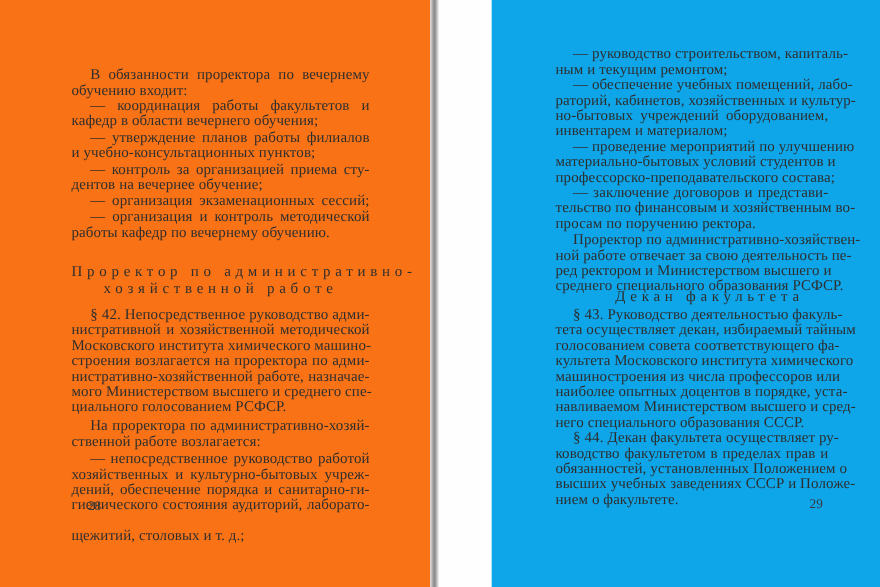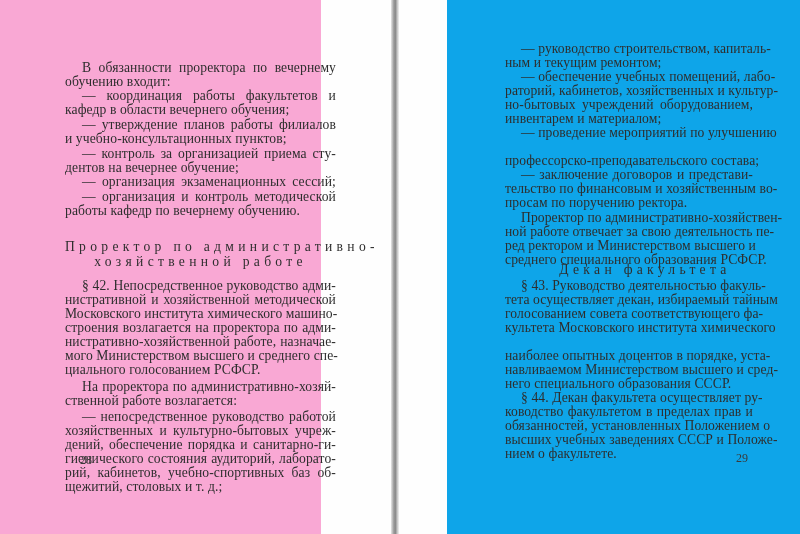--- a/index.html
+++ b/index.html
@@ -4,21 +4,21 @@
 <style>
   html, body { margin: 0; padding: 0; }
   body {
     width: 800px; height: 534px; position: relative; overflow: hidden;
     background: #ffffff;
     font-family: "Liberation Serif", "DejaVu Serif", serif;
     color: #2e2e2e;
   }
   .spread { position: absolute; left: 0; top: 0; width: 800px; height: 534px; background: #fefefe; }
   .page { position: absolute; top: 0; height: 534px; }
-  .page-left { left: 0; width: 321px; background: #f9a8d4; }
+  .page-left { left: 0; width: 395px; background: #f97316; }
   .page-right { left: 399px; width: 397px; background: #0ea5e9; margin-left: 48px; }
   .gutter {
     position: absolute; left: 391px; top: 0; width: 8px; height: 534px;
     background: linear-gradient(to right, #e6e6e6 0%, #9b9b9b 35%, #8a8a8a 55%, #c8c8c8 80%, #f2f2f2 100%);
   }
   .line {
     position: absolute; white-space: nowrap;
     font-size: 13.6px; line-height: 14px; letter-spacing: 0.1px;
     text-align: justify; text-align-last: justify;
   }
@@ -56,51 +56,52 @@
     <div class="line" style="left:65px;top:321px;width:271px">строения возлагается на проректора по адми-</div>
     <div class="line" style="left:65px;top:335px;width:271px">нистративно-хозяйственной работе, назначае-</div>
     <div class="line" style="left:65px;top:349px;width:271px">мого Министерством высшего и среднего спе-</div>
     <div class="line last" style="left:65px;top:363px;width:271px">циального голосованием РСФСР.</div>
     <div class="line" style="left:82px;top:380px;width:254px">На проректора по административно-хозяй-</div>
     <div class="line last" style="left:65px;top:394px;width:271px">ственной работе возлагается:</div>
     <div class="line" style="left:82px;top:410px;width:254px">— непосредственное руководство работой</div>
     <div class="line" style="left:65px;top:424px;width:271px">хозяйственных и культурно-бытовых учреж-</div>
     <div class="line" style="left:65px;top:438px;width:271px">дений, обеспечение порядка и санитарно-ги-</div>
     <div class="line" style="left:65px;top:452px;width:271px">гиенического состояния аудиторий, лаборато-</div>
-    <div class="line" style="left:65px;top:466px;width:271px">рий, кабинетов, учебно-спортивных баз об-</div>
     <div class="line last" style="left:65px;top:480px;width:271px">щежитий, столовых и т. д.;</div>
 
     <div class="folio" style="left:80px;top:454px">28</div>
   </div>
 
   <div class="gutter"></div>
 
   <div class="page page-right">
     <div class="line" style="left:74px;top:42px;width:232px">— руководство строительством, капиталь-</div>
     <div class="line last" style="left:58px;top:56px;width:248px">ным и текущим ремонтом;</div>
     <div class="line" style="left:74px;top:70px;width:232px">— обеспечение учебных помещений, лабо-</div>
     <div class="line" style="left:58px;top:84px;width:248px">раторий, кабинетов, хозяйственных и культур-</div>
     <div class="line" style="left:58px;top:98px;width:248px">но-бытовых учреждений оборудованием,</div>
     <div class="line last" style="left:58px;top:112px;width:248px">инвентарем и материалом;</div>
     <div class="line" style="left:74px;top:126px;width:232px">— проведение мероприятий по улучшению</div>
+    <div class="line" style="left:58px;top:140px;width:248px">материально-бытовых условий студентов и</div>
     <div class="line last" style="left:58px;top:154px;width:248px">профессорско-преподавательского состава;</div>
     <div class="line" style="left:74px;top:168px;width:232px">— заключение договоров и представи-</div>
     <div class="line" style="left:58px;top:182px;width:248px">тельство по финансовым и хозяйственным во-</div>
     <div class="line last" style="left:58px;top:196px;width:248px">просам по поручению ректора.</div>
     <div class="line" style="left:74px;top:211px;width:232px">Проректор по административно-хозяйствен-</div>
     <div class="line" style="left:58px;top:225px;width:248px">ной работе отвечает за свою деятельность пе-</div>
     <div class="line" style="left:58px;top:239px;width:248px">ред ректором и Министерством высшего и</div>
     <div class="line last" style="left:58px;top:253px;width:248px">среднего специального образования РСФСР.</div>
 
     <div class="heading" style="left:74px;top:263px;width:248px">Декан факультета</div>
 
     <div class="line" style="left:74px;top:279px;width:232px">§ 43. Руководство деятельностью факуль-</div>
     <div class="line" style="left:58px;top:293px;width:248px">тета осуществляет декан, избираемый тайным</div>
     <div class="line" style="left:58px;top:307px;width:248px">голосованием совета соответствующего фа-</div>
     <div class="line" style="left:58px;top:321px;width:248px">культета Московского института химического</div>
+    <div class="line" style="left:58px;top:335px;width:248px">машиностроения из числа профессоров или</div>
     <div class="line" style="left:58px;top:349px;width:248px">наиболее опытных доцентов в порядке, уста-</div>
     <div class="line" style="left:58px;top:363px;width:248px">навливаемом Министерством высшего и сред-</div>
     <div class="line last" style="left:58px;top:377px;width:248px">него специального образования СССР.</div>
     <div class="line" style="left:74px;top:391px;width:232px">§ 44. Декан факультета осуществляет ру-</div>
     <div class="line" style="left:58px;top:405px;width:248px">ководство факультетом в пределах прав и</div>
     <div class="line" style="left:58px;top:419px;width:248px">обязанностей, установленных Положением о</div>
     <div class="line" style="left:58px;top:433px;width:248px">высших учебных заведениях СССР и Положе-</div>
     <div class="line last" style="left:58px;top:447px;width:248px">нием о факультете.</div>
 
     <div class="folio" style="left:289px;top:452px">29</div>

